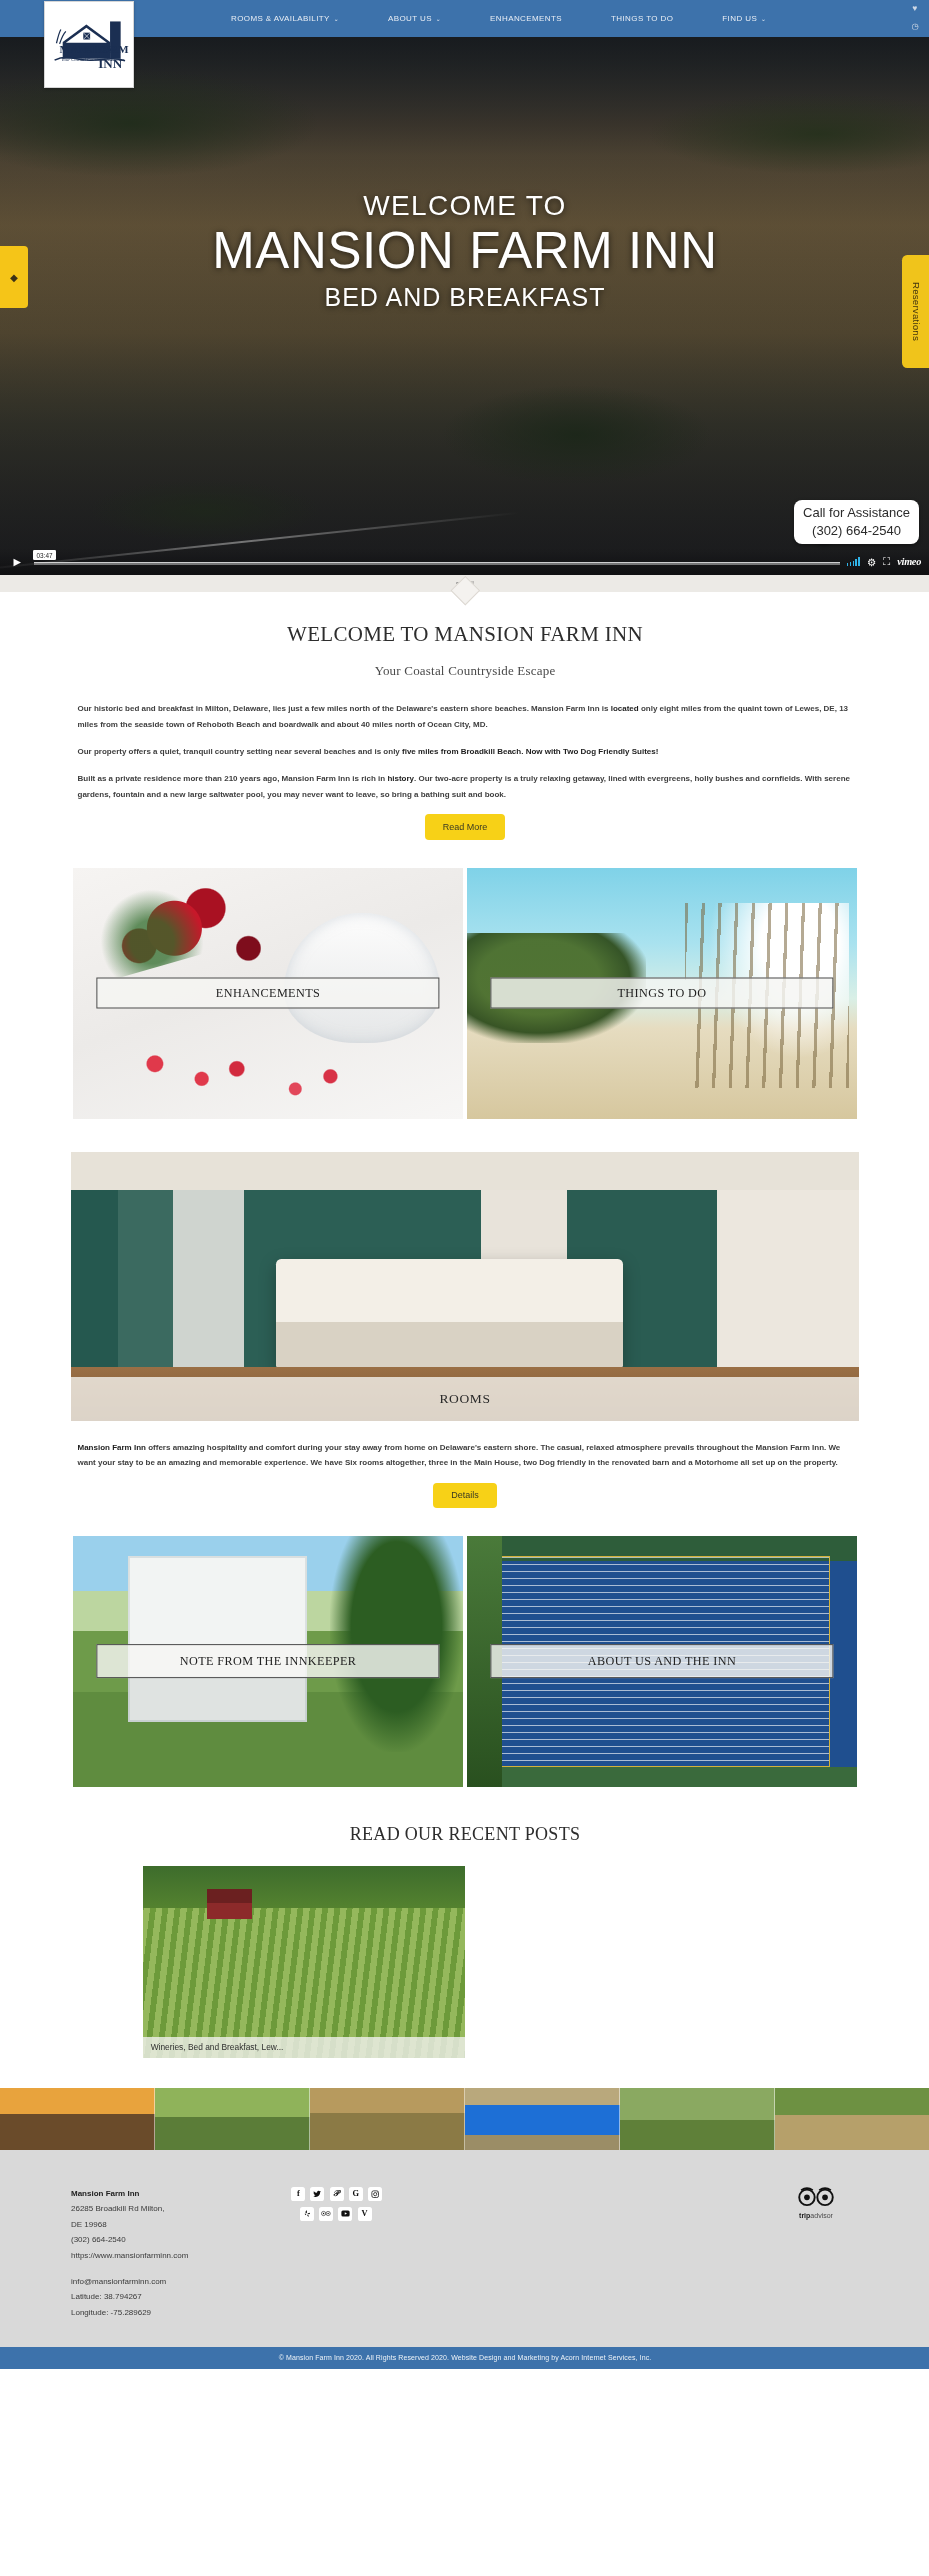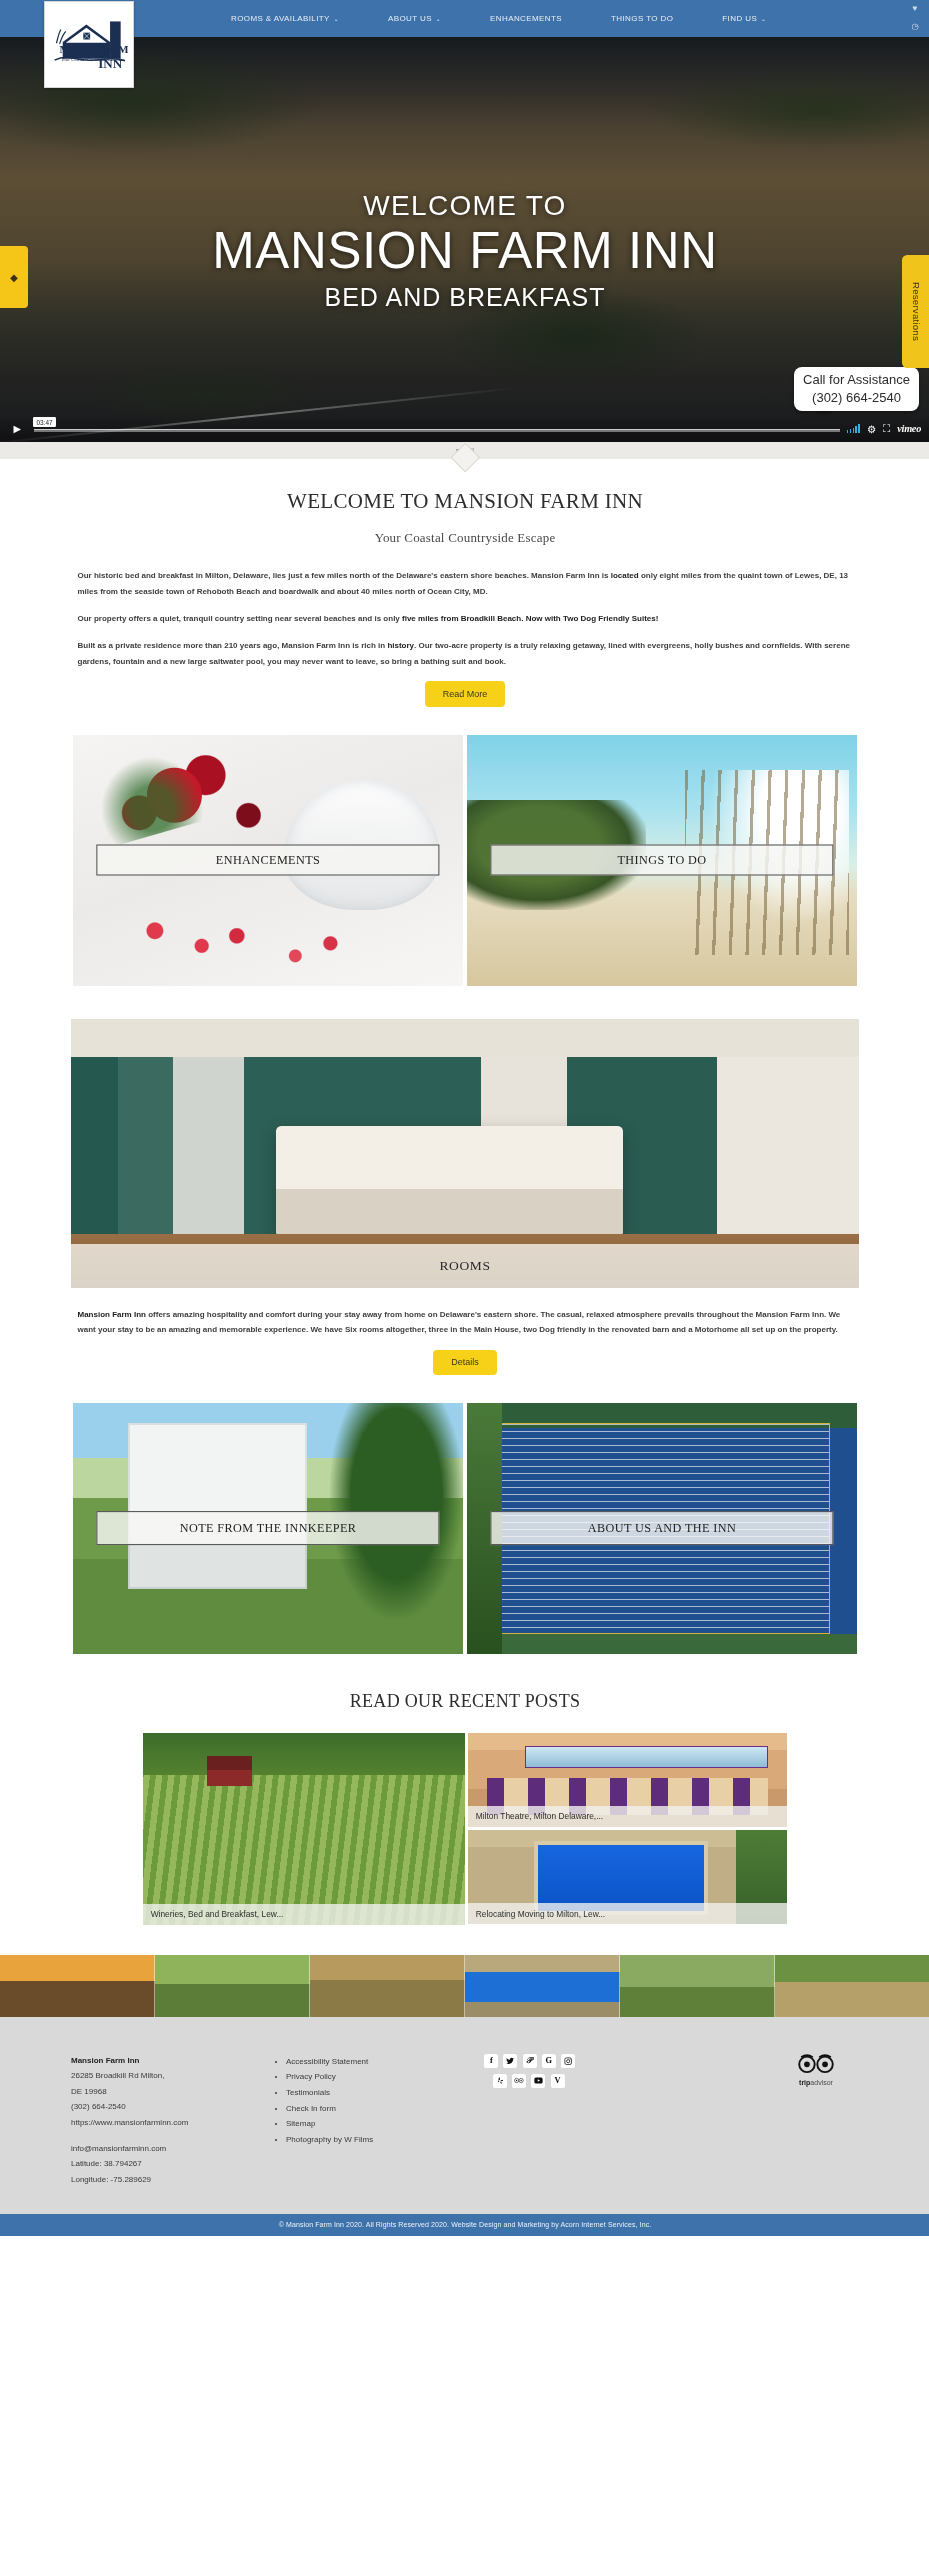--- a/index.html
+++ b/index.html
@@ -70,21 +70,21 @@
     flex-direction: column;
     align-items: center;
     gap: 1.3px;
     z-index: 45;
   }
   .rail-ic { width: 16.7px; height: 16.7px; display:flex; align-items:center; justify-content:center; color:#cfd9e6; font-size: 8.4px; }
 
   
   .hero {
     position: relative;
-    height: 405px;
+    height: 538px;
     overflow: hidden;
     background: #be185d;
   }
   .hero-bg {
     position: absolute; inset: 0;
     background:
       linear-gradient(180deg, rgba(20,22,25,.85) 0%, rgba(40,36,30,.25) 22%, rgba(38,32,24,.15) 55%, rgba(22,22,24,.75) 100%),
       linear-gradient(180deg, #2f3a3f 0%, #4b4336 16%, #6b5a3c 35%, #554a33 55%, #3a3b2f 72%, #23262a 100%);
   }
   .hero-bg:after{
@@ -650,30 +650,20 @@
     </div>
   </div>
 
   <div class="posts-title">READ OUR RECENT POSTS</div>
 
   <div class="posts">
     <div class="post-big">
       <div class="art-vine"></div>
       <div class="post-cap">Wineries, Bed and Breakfast, Lew...</div>
     </div>
-    <div class="post-col">
-      <div class="post-sm">
-        <div class="art-theatre"></div>
-        <div class="post-cap">Milton Theatre, Milton Delaware,...</div>
-      </div>
-      <div class="post-sm">
-        <div class="art-pool"></div>
-        <div class="post-cap">Relocating Moving to Milton, Lew...</div>
-      </div>
-    </div>
   </div>
 </div>
 
 <div class="strip">
   <div class="s1"></div>
   <div class="s2"></div>
   <div class="s3"></div>
   <div class="s4"></div>
   <div class="s5"></div>
   <div class="s6"></div>
@@ -687,30 +677,20 @@
       <div>26285 Broadkill Rd Milton,</div>
       <div>DE 19968</div>
       <div>(302) 664-2540</div>
       <div>https://www.mansionfarminn.com</div>
       <div class="gap"></div>
       <div>info@mansionfarminn.com</div>
       <div>Latitude: 38.794267</div>
       <div>Longitude: -75.289629</div>
     </div>
 
-    <div class="fcol-links">
-      <ul>
-        <li>Accessibility Statement</li>
-        <li>Privacy Policy</li>
-        <li>Testimonials</li>
-        <li>Check In form</li>
-        <li>Sitemap</li>
-        <li>Photography by W Films</li>
-      </ul>
-    </div>
 
     <div class="fcol-social">
       <div class="soc-row">
         <div class="soc">f</div>
         <div class="soc">
           <svg width="8.4" height="8.4" viewBox="0 0 24 24">
               <path d="M23 4.5c-.8.4-1.7.7-2.6.8 1-.6 1.7-1.5 2-2.6-.9.6-1.9 1-3 1.2A4.5 4.5 0 0 0 11.6 8 12.8 12.8 0 0 1 2.3 3.3a4.5 4.5 0 0 0 1.4 6A4.4 4.4 0 0 1 1.6 8.7v.1c0 2.2 1.5 4 3.6 4.4a4.5 4.5 0 0 1-2 .1 4.5 4.5 0 0 0 4.2 3.1A9 9 0 0 1 .8 18.3 12.7 12.7 0 0 0 7.6 20c8.2 0 12.7-6.8 12.7-12.7v-.6c.9-.6 1.6-1.4 2.2-2.2z" fill="#111"></path>
             </svg>
         </div>
         <div class="soc">𝒫</div>

